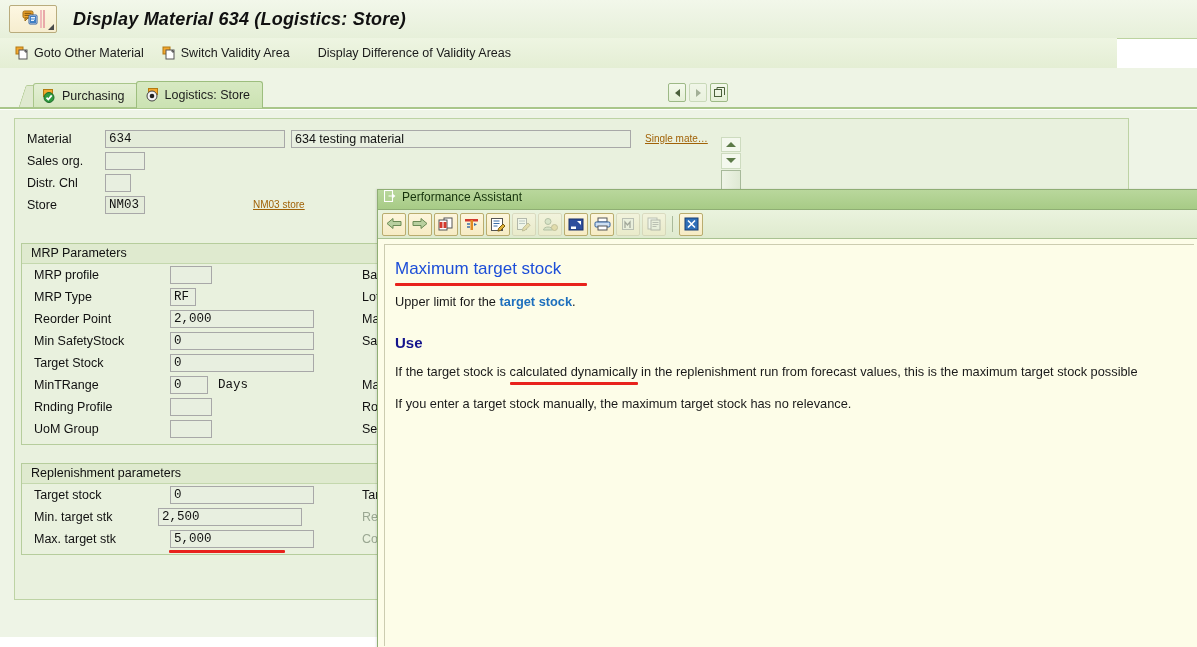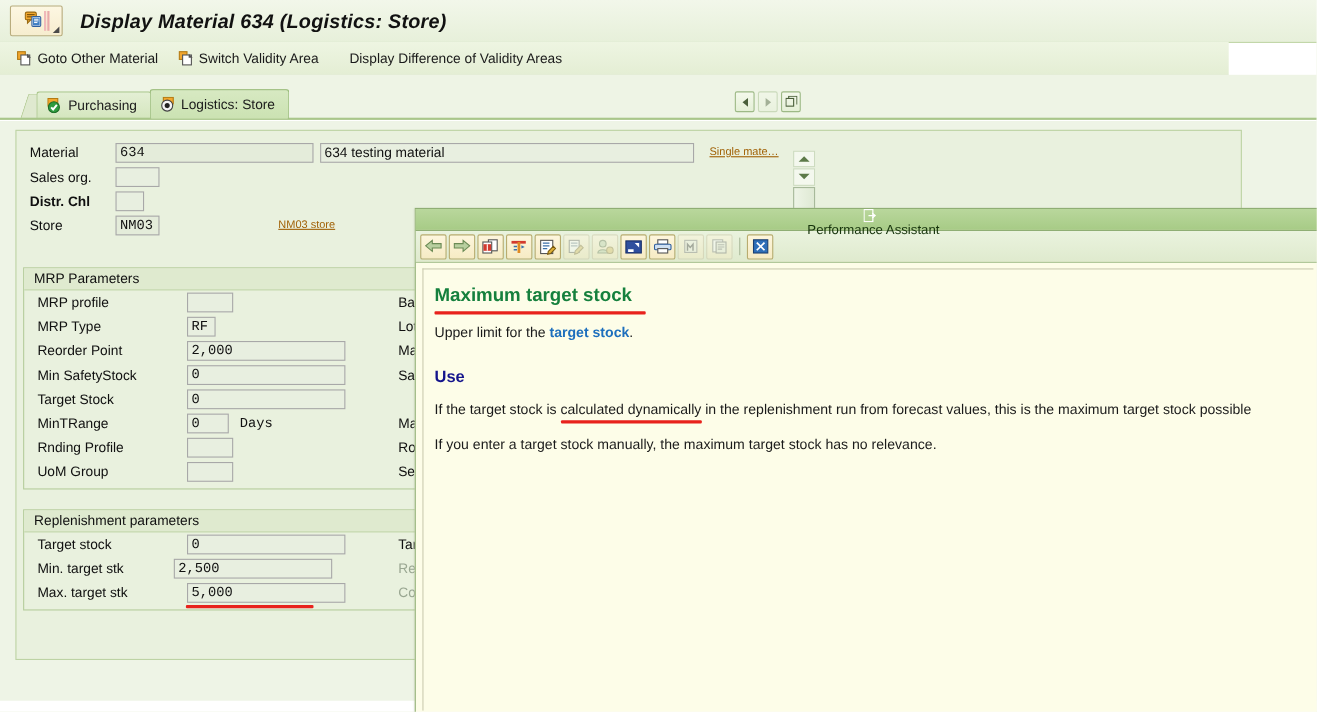--- a/index.html
+++ b/index.html
@@ -142,43 +142,42 @@
   .annot{position:absolute;height:3px;background:#e8221c;border-radius:1px;}
 
   
   .dlg{
     position:absolute;left:377px;top:189px;width:820px;height:458px;
     background:#fdfde8;border:1px solid #8fae74;
     box-shadow:-1px 0 2px rgba(0,0,0,.10);
   }
   .dlg-title{
     height:19px;background:linear-gradient(#b9d79c,#a7cb86);
-    display:flex;align-items:center;padding-left:6px;
+    display:flex;align-items:flex-start;padding-left:6px;
     border-bottom:1px solid #8fae74;
-    flex-direction:column;
   }
   .dlg-title .dt{font-size:12px;color:#16330c;margin-left:6px;}
   .dlg-tools{
     height:28px;background:linear-gradient(#eaf3de,#dfeace);
     border-bottom:1px solid #a9c292;
     display:flex;align-items:center;padding-left:4px;gap:2px;
   }
   .tbtn{
     width:22px;height:21px;border:1px solid #b9ac6f;border-radius:2px;
     background:linear-gradient(#fdf6dd,#f6ebc4);
     display:flex;align-items:center;justify-content:center;
   }
   .tbtn.dis{opacity:.45;border-color:#c9c0a0;}
   .tdiv{width:1px;height:16px;background:#a9b99a;margin:0 4px;}
   .dlg-body{
     position:absolute;left:6px;top:54px;right:4px;bottom:2px;
     background:#fdfde8;border:1px solid #ccccb0;border-right:none;border-bottom:none;
     padding:14px 14px 0 10px;overflow:hidden;
   }
-  h1.hlp{font-family:"Liberation Sans",sans-serif;font-size:17px;font-weight:bold;color:#15803d;margin:0 0 4px 0;}
+  h1.hlp{font-family:"Liberation Sans",sans-serif;font-size:17px;font-weight:normal;color:#1d4ed8;margin:0 0 4px 0;}
   h2.hlp{font-family:"Liberation Sans",sans-serif;font-size:15px;font-weight:bold;color:#14148c;margin:22px 0 6px 0;}
   p.hlp{font-size:12.8px;color:#1a1a1a;margin:12px 0 0 0;line-height:1.45;}
   p.hlp.first{margin-top:14px;}
   a.hlp{color:#1d6fbd;font-weight:bold;text-decoration:none;}
 
   
   .ico{display:inline-block;line-height:0;}
 </style>
 </head>
 <body>
@@ -290,21 +289,21 @@
           <span class="fin" style="width:340px;margin-left:6px;font-family:'Liberation Sans',sans-serif;">634 testing material</span>
           <span class="ftxt" style="margin-left:14px;">Single mate…</span>
         </div>
 
         <div class="row" style="left:6px;top:26px;width:1080px;">
           <span class="flabel" style="width:78px;">Sales org.</span>
           <span class="fin" style="width:40px;"></span>
         </div>
 
         <div class="row" style="left:6px;top:48px;width:1080px;">
-          <span class="flabel" style="width:78px;font-weight:bold;">Distr. Chl</span>
+          <span class="flabel" style="width:78px;">Distr. Chl</span>
           <span class="fin" style="width:26px;"></span>
         </div>
 
         <div class="row" style="left:6px;top:70px;width:1080px;">
           <span class="flabel" style="width:78px;">Store</span>
           <span class="fin keyfld" style="width:40px;">NM03</span>
           <span class="ftxt" style="margin-left:108px;">NM03 store</span>
         </div>
 
         <div class="spin">

